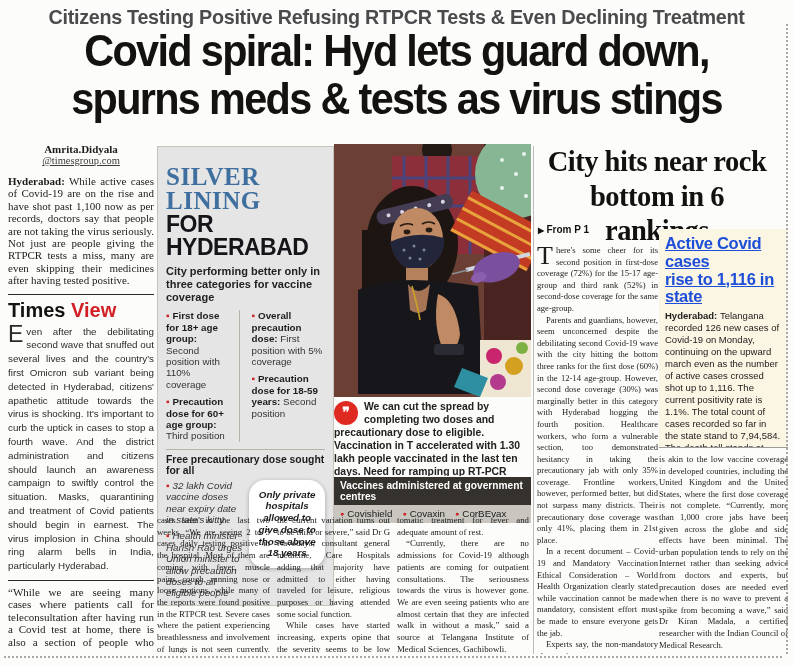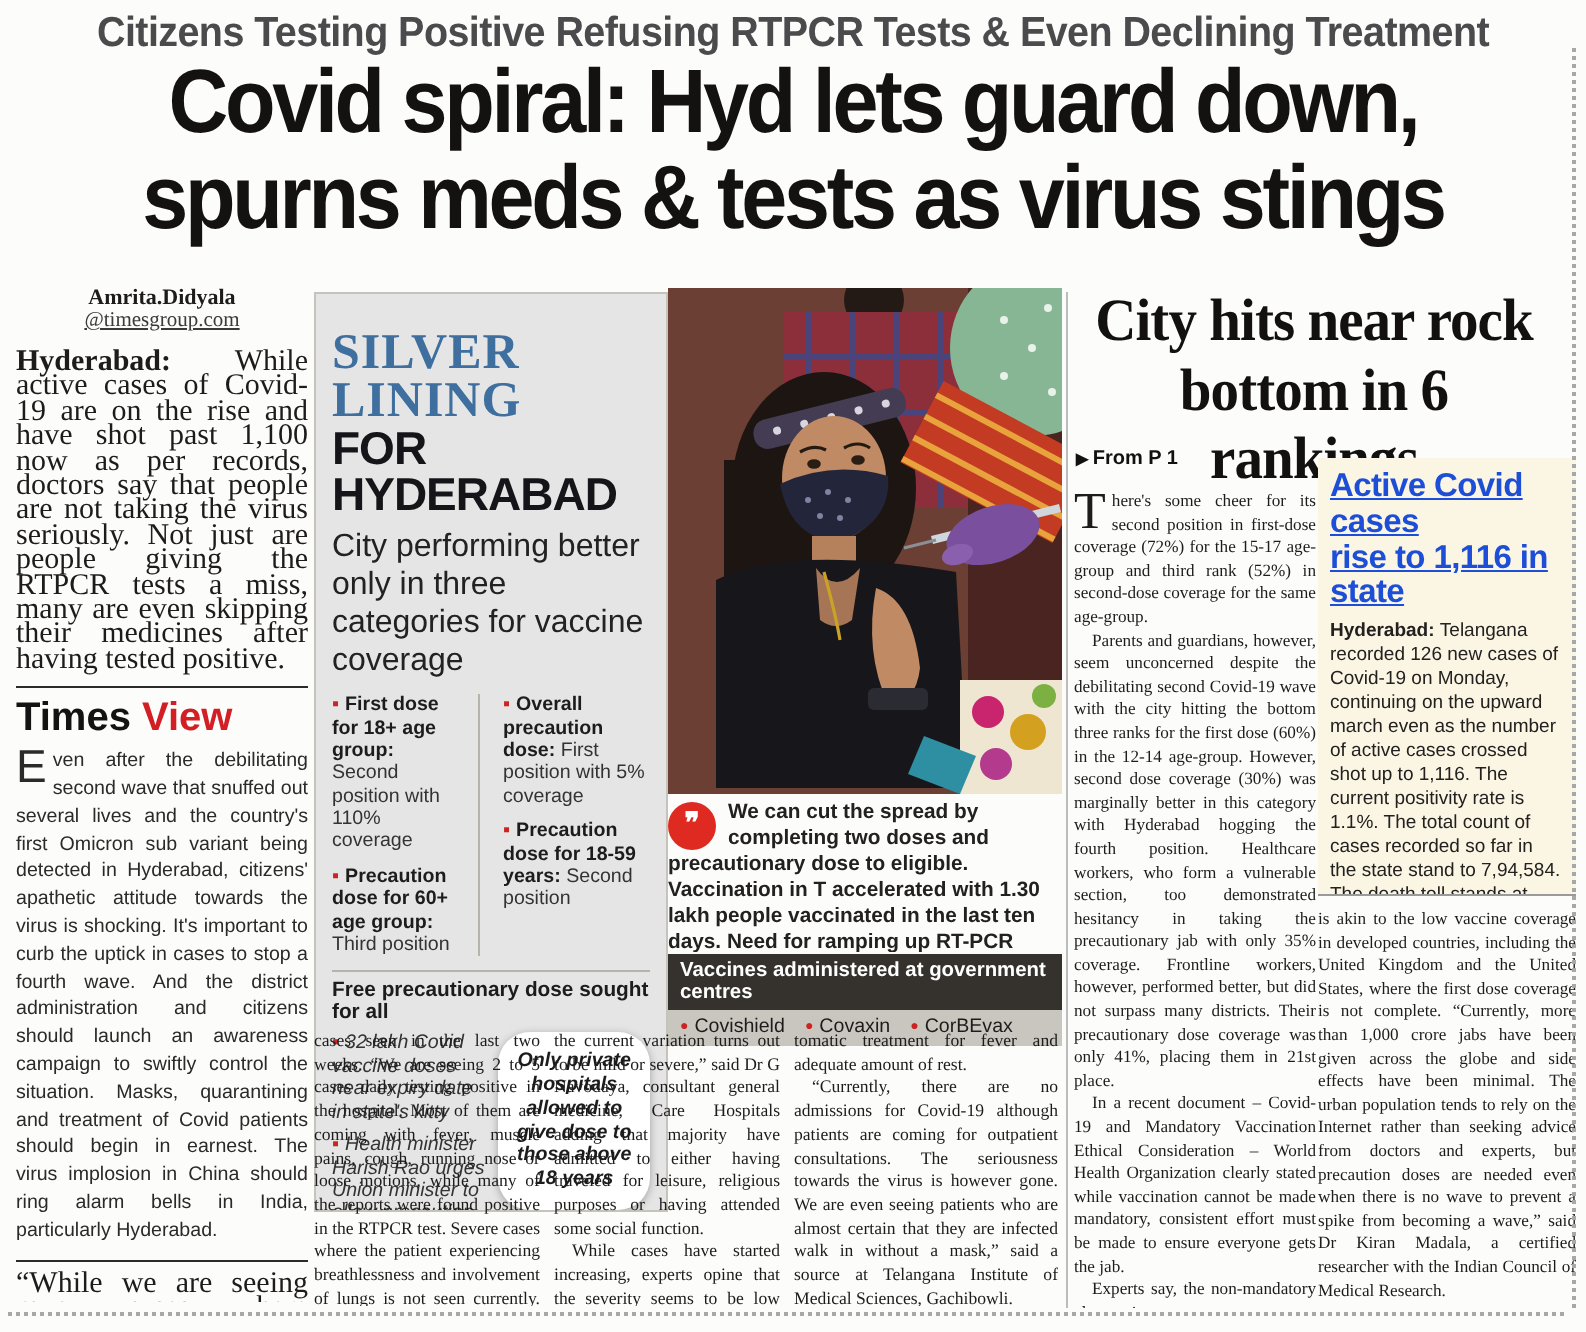--- a/index.html
+++ b/index.html
@@ -8,21 +8,21 @@
 
   
   .kicker { position:absolute; top:5px; left:0; width:100%; text-align:center;
             font:800 21px/1.1 "Liberation Sans", sans-serif; color:#4b4b4e;
             transform:scaleX(.94); letter-spacing:-.3px; }
   .headline { position:absolute; top:27px; left:0; width:100%; text-align:center;
               font:800 45px/1.07 "Liberation Sans", sans-serif; color:#141211;
               transform:scaleX(.92); letter-spacing:-1.8px; }
 
   
-  .body-text { font-size:15px; line-height:12.4px; text-align:justify; }
+  .body-text { font-size:11px; line-height:12.4px; text-align:justify; }
   .body-sm   { font-size:8.8px; line-height:11.7px; text-align:justify; }
   .ind { text-indent:9px; margin:0; }
   p { margin:0; }
   .dateline { font-weight:700; }
 
   
   .col-left { position:absolute; left:8px; top:143px; width:146px; height:508px; overflow:hidden; }
   .byline-name { text-align:center; font-weight:700; font-size:11px; }
   .byline-handle { text-align:center; font-size:10.5px; color:#3a3a3a; margin-bottom:9px;text-decoration:underline; }
   .tv-rule { border:0; border-top:1.5px solid #2b2b2b; margin:7px 0 5px; }
@@ -31,21 +31,21 @@
   .tv-body { font-family:"Liberation Sans", sans-serif; font-size:9.8px; line-height:13.8px;
              color:#2a2a2a; text-align:justify; margin-top:5px; }
   .tv-drop { float:left; font:400 23px/19px "Liberation Sans", sans-serif; padding-right:3px; }
 
   
   .infobox { position:absolute; left:157px; top:146px; width:177px; height:460px;
              background:#e5e5e5; border:1px solid #c6c3ba; box-sizing:border-box;
              padding:18px 8px; overflow:hidden; font-family:"Liberation Sans", sans-serif; }
   .ib-title1 { font:700 25px/.95 "Liberation Serif", serif; color:#3e6f9e; letter-spacing:.5px; }
   .ib-title2 { font:900 23px/1.02 "Liberation Sans", sans-serif; color:#151419; letter-spacing:-.5px; }
-  .ib-intro { font-weight:400; font-size:16px; line-height:1.18; margin-top:6px; color:#222; }
+  .ib-intro { font-weight:700; font-size:11px; line-height:1.18; margin-top:6px; color:#222; }
   .ib-grid { display:grid; grid-template-columns:1fr 1fr; column-gap:9px; row-gap:5px; margin-top:6px;gap:12px; }
   .ib-grid .c1 { border-right:1px solid #b6b3ab; padding-right:6px; }
   .ib-item { font-size:9.8px; line-height:1.16; color:#333; }
   .rb::before { content:"▪"; color:#cc2420; margin-right:3px; font-size:10px; }
   .bld { font-weight:700; color:#1c1c1c; }
   .ib-rule { border:0; border-top:1px solid #b6b3ab; margin:7px 0 4px; }
   .ib-h2 { font-weight:700; font-size:10.4px; color:#1c1c1c; }
   .ib-s2 { display:flex; margin-top:4px;font-style:italic; }
   .ib-s2-left { width:88px; }
   .ib-s2-left .ib-item { margin-bottom:5px; }

